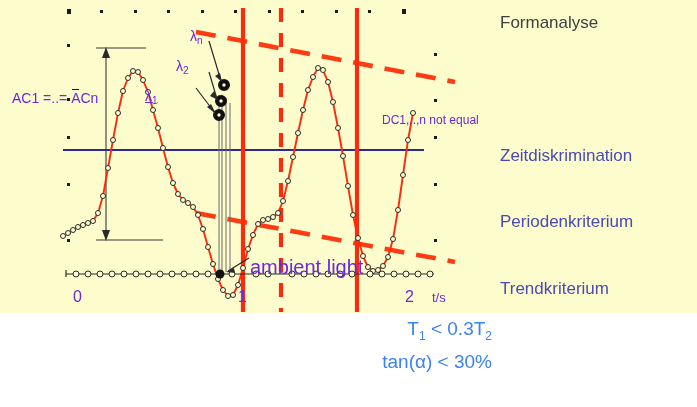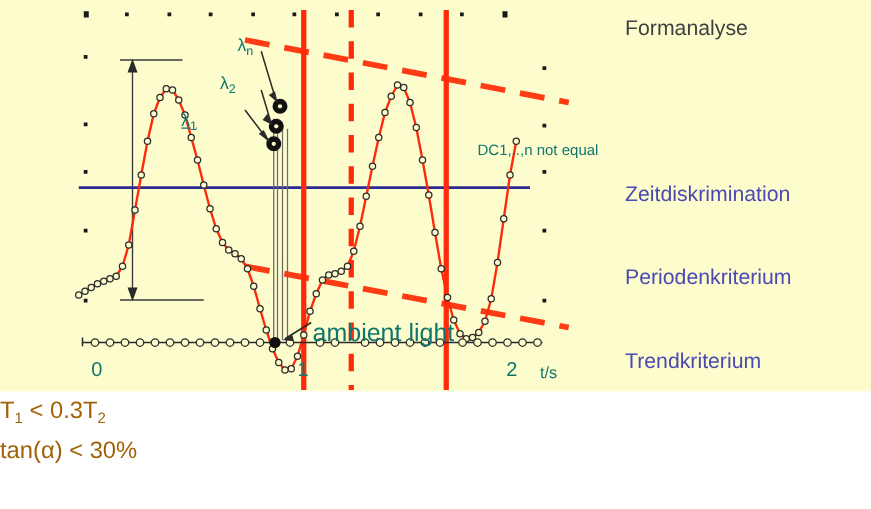--- a/index.html
+++ b/index.html
@@ -14,27 +14,27 @@
   
   #legend{position:absolute;left:492px;top:0;width:205px;height:313px;background:#fdfccd;}
   .leg{position:absolute;left:8px;white-space:nowrap;font-size:17px;line-height:20px;}
   .leg.red{color:#404040;}
   .leg.blue{color:#4a4ab4;}
 
   
   #plot{position:absolute;left:0;top:0;width:492px;height:313px;}
 
   
-  #formulas{position:absolute;left:0px;top:316px;width:492px;text-align:left;
-            color:#a16207;font-size:19px;line-height:25px;}
+  #formulas{position:absolute;left:0px;top:316px;width:492px;text-align:right;
+            color:#3b82f6;font-size:19px;line-height:25px;}
   #formulas div{white-space:nowrap;}
   sub{font-size:12px;}
 
   
-  .ann{position:absolute;color:#0f766e;white-space:nowrap;}
+  .ann{position:absolute;color:#6d28d9;white-space:nowrap;}
   #ac-label{left:12px;top:90px;font-size:14px;}
   #dc-label{left:382px;top:113px;font-size:12px;}
   #ambient-label{left:250px;top:256px;font-size:20px;}
   #lam-n{left:190px;top:28px;font-size:14px;}
   #lam-2{left:176px;top:58px;font-size:14px;}
   #lam-1{left:145px;top:88px;font-size:14px;text-decoration:underline;}
   .lamsub{font-size:10px;vertical-align:-3px;}
   #x0{left:73px;top:288px;font-size:16px;}
   #x1{left:238px;top:288px;font-size:16px;}
   #x2{left:405px;top:288px;font-size:16px;}
@@ -236,20 +236,21 @@
         <circle cx="430" cy="274" r="3"></circle>
       </g>
       <circle cx="220" cy="274" r="4.5" fill="#111"></circle>
 
       <g stroke="#2a2a2a" stroke-width="1.2" fill="none">
         <line x1="249" y1="258" x2="228" y2="271"></line>
       </g>
       <polygon fill="#2a2a2a" points="226,272 234,268 235,273"></polygon>
     </svg>
 
+    <div class="ann" id="ac-label"><span>AC1 =..= </span><span class="ovbar">A</span><span>Cn</span></div>
 
     <div class="ann" id="dc-label">DC1,..,n not equal</div>
 
     <div class="ann" id="ambient-label">ambient light</div>
 
     <div class="ann" id="lam-n"><span>λ</span><span class="lamsub">n</span></div>
     <div class="ann" id="lam-2"><span>λ</span><span class="lamsub">2</span></div>
     <div class="ann" id="lam-1"><span>λ</span><span class="lamsub">1</span></div>
 
     <div class="ann" id="x0">0</div>

